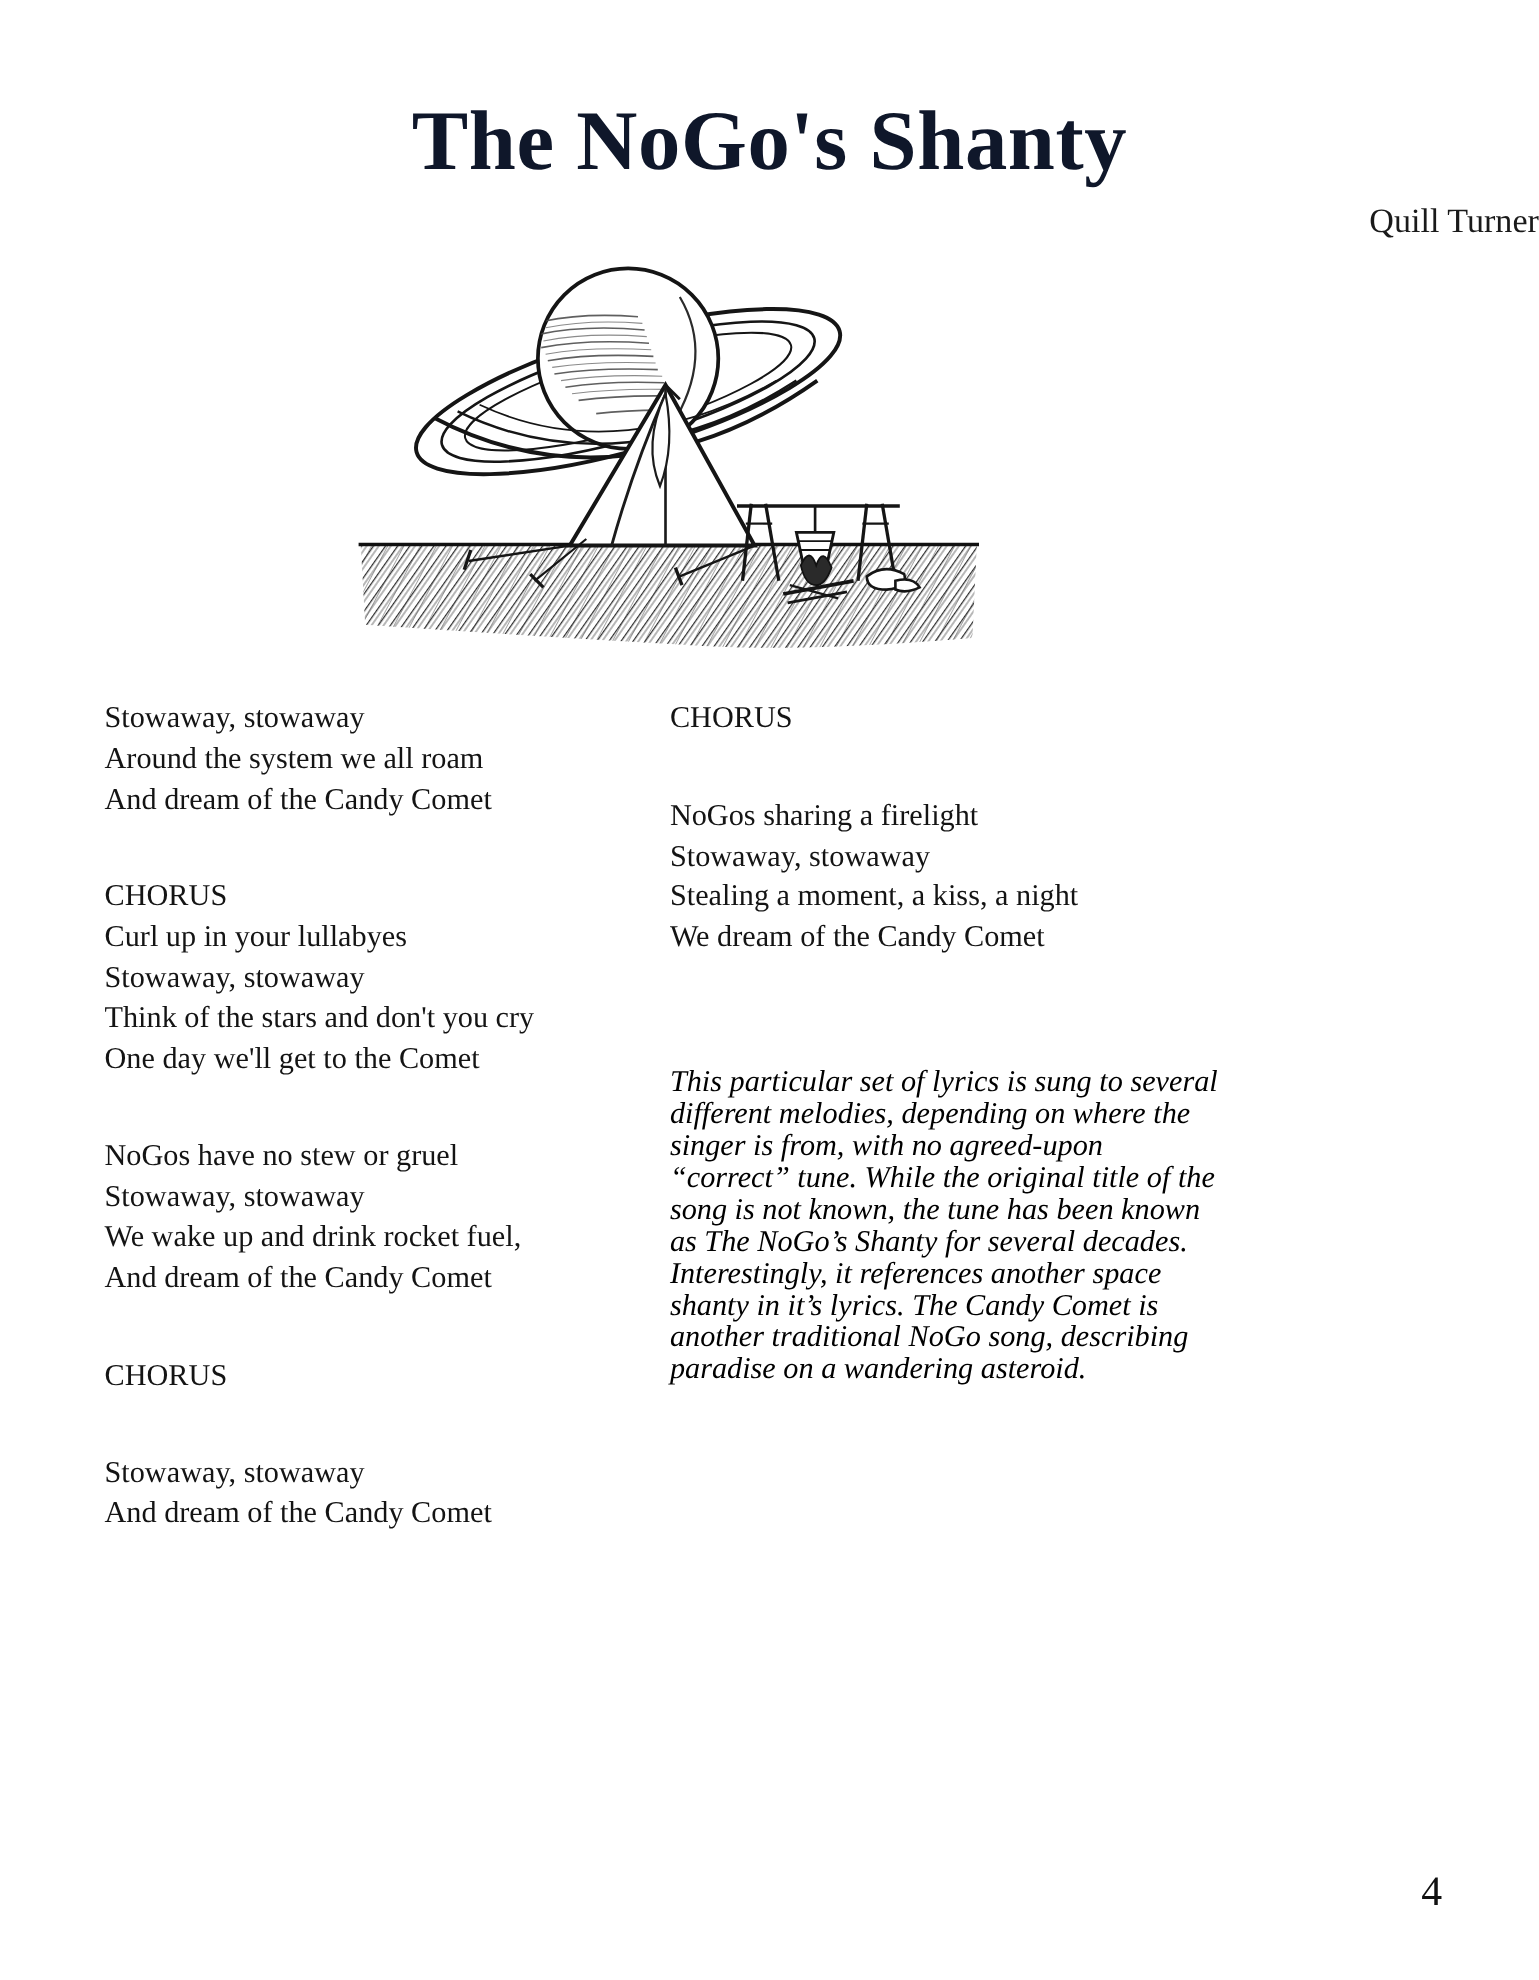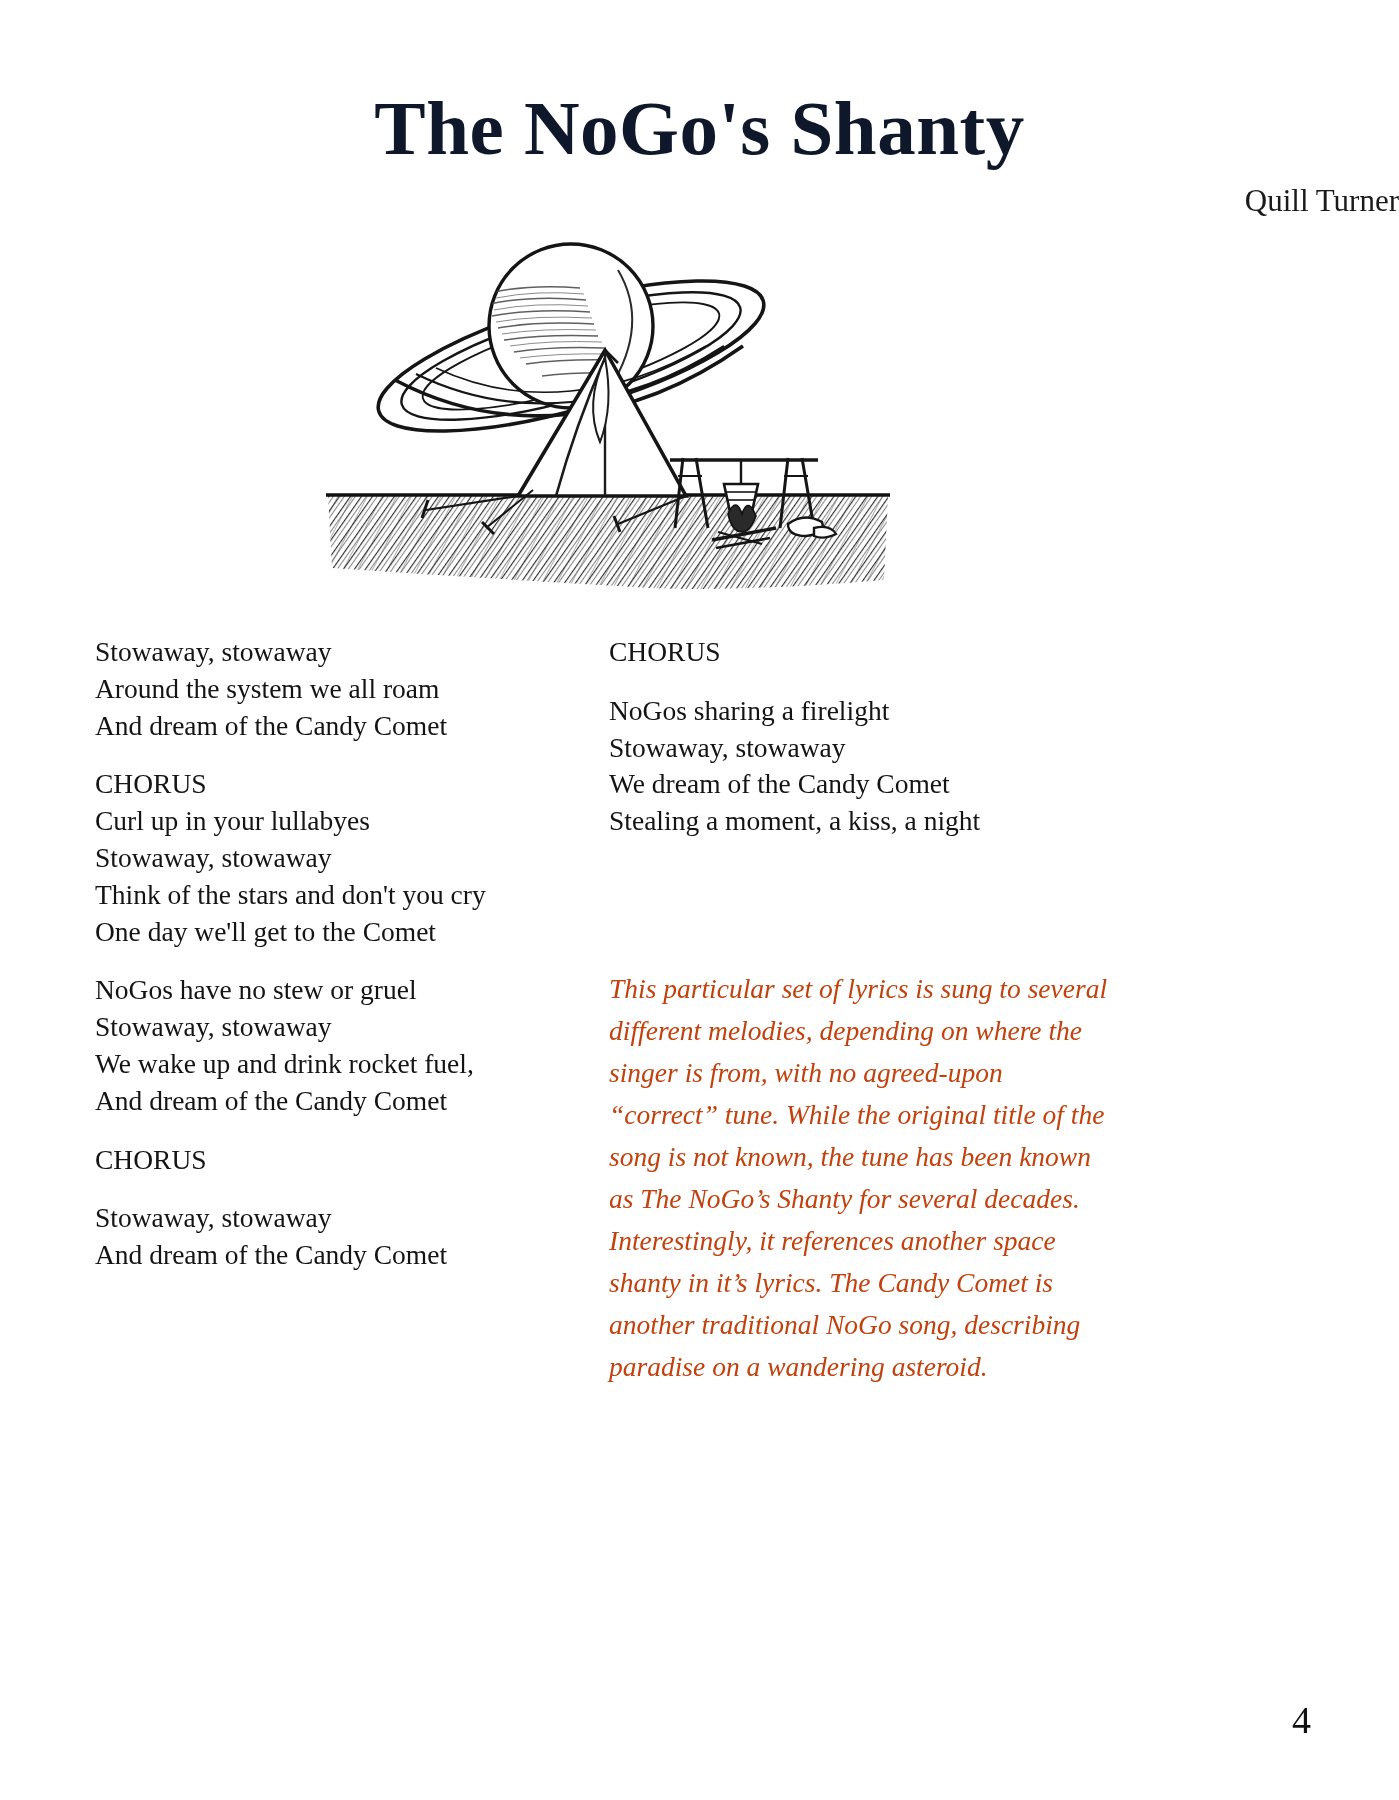--- a/index.html
+++ b/index.html
@@ -54,34 +54,34 @@
   .column {
     position: absolute;
     font-size: 27.5px;
     line-height: 36.8px;
     color: #141414;
   }
   #left-column  { top: 634px; left: 95px;  width: 470px; }
   #right-column { top: 634px; left: 609px; width: 500px; }
 
   .block { margin: 0 0 0 0; }
-  .block + .block { margin-top: 22px; }
+  .block + .block { margin-top: 52px; }
   .lyric-line { white-space: pre-wrap; }
   .chorus-label { white-space: pre-wrap; }
 
   
   #note {
     position: absolute;
     top: 968px;
     left: 609px;
     width: 505px;
     font-style: italic;
     font-size: 27.5px;
-    line-height: 42px;
-    color: #c2410c;
+    line-height: 29px;
+    color: #000000;
     text-align: left;
   }
 
   
   #page-number {
     position: absolute;
     bottom: 58px;
     right: 88px;
     font-size: 38px;
     color: #111111;
@@ -252,20 +252,20 @@
 </div>
 
 <div id="right-column" class="column">
   <div class="block">
     <div class="chorus-label">CHORUS</div>
   </div>
 
   <div class="block">
     <div class="lyric-line">NoGos sharing a firelight</div>
     <div class="lyric-line">Stowaway, stowaway</div>
+    <div class="lyric-line">Stealing a moment, a kiss, a night</div>
     <div class="lyric-line">We dream of the Candy Comet</div>
-    <div class="lyric-line">Stealing a moment, a kiss, a night</div>
   </div>
 </div>
 
 <div id="note">This particular set of lyrics is sung to several different melodies, depending on where the singer is from, with no agreed-upon “correct” tune. While the original title of the song is not known, the tune has been known as The NoGo’s Shanty for several decades. Interestingly, it references another space shanty in it’s lyrics. The Candy Comet is another traditional NoGo song, describing paradise on a wandering asteroid.</div>
 
 <div id="page-number">4</div>
 
 </body></html>

